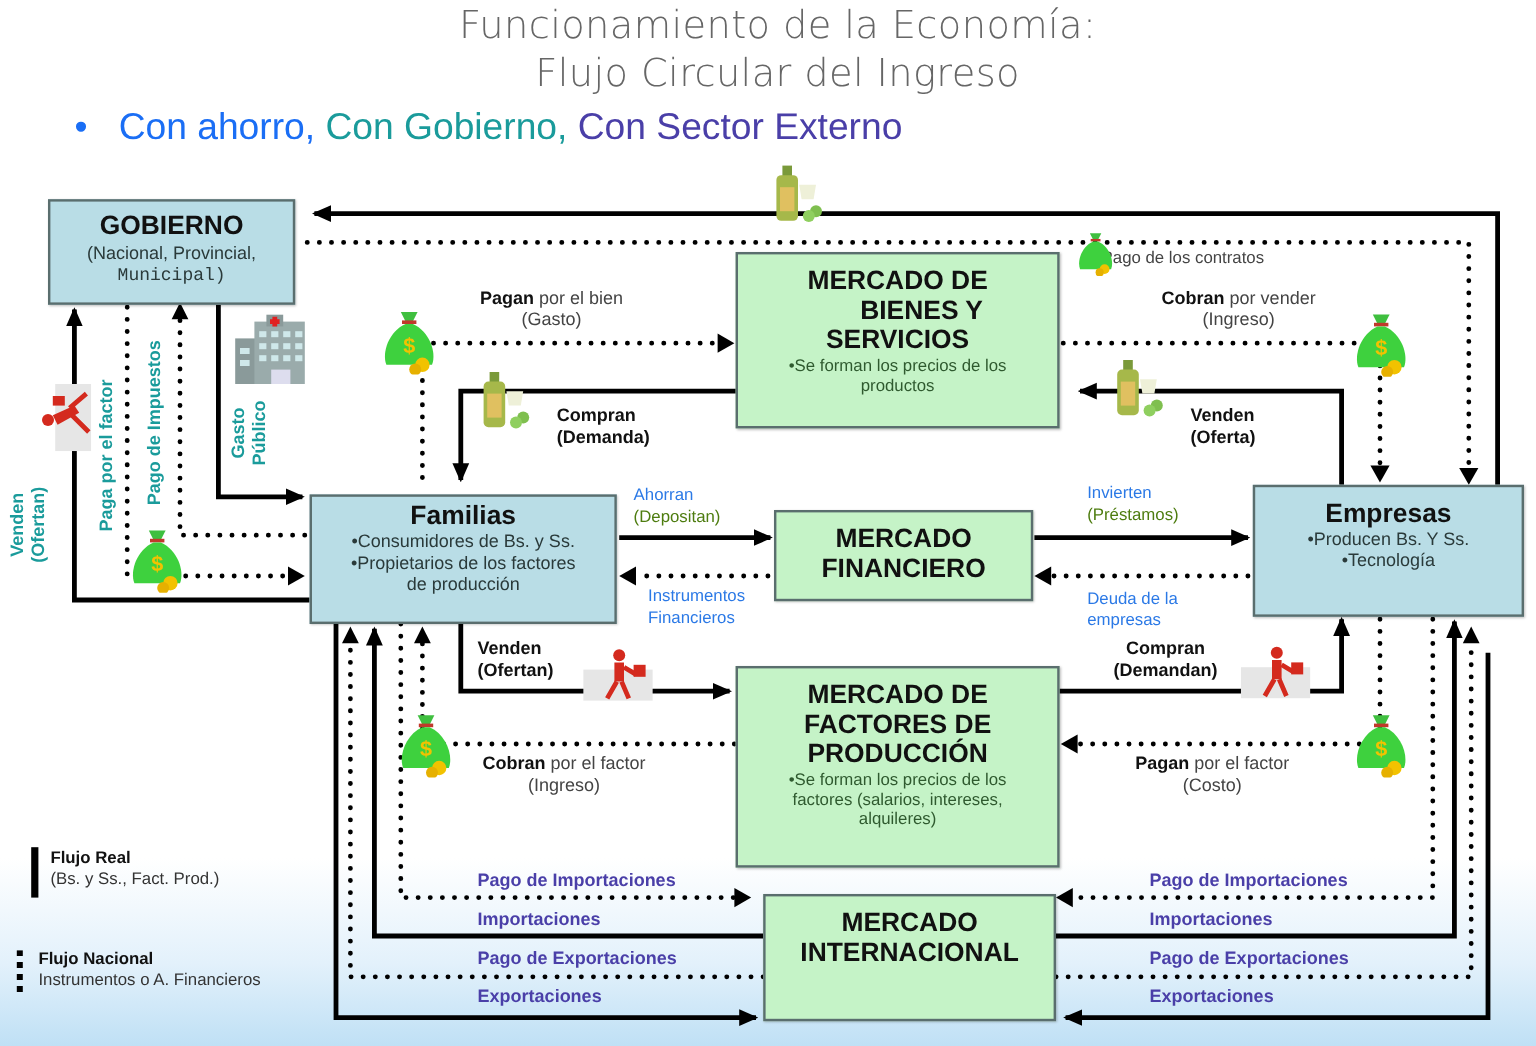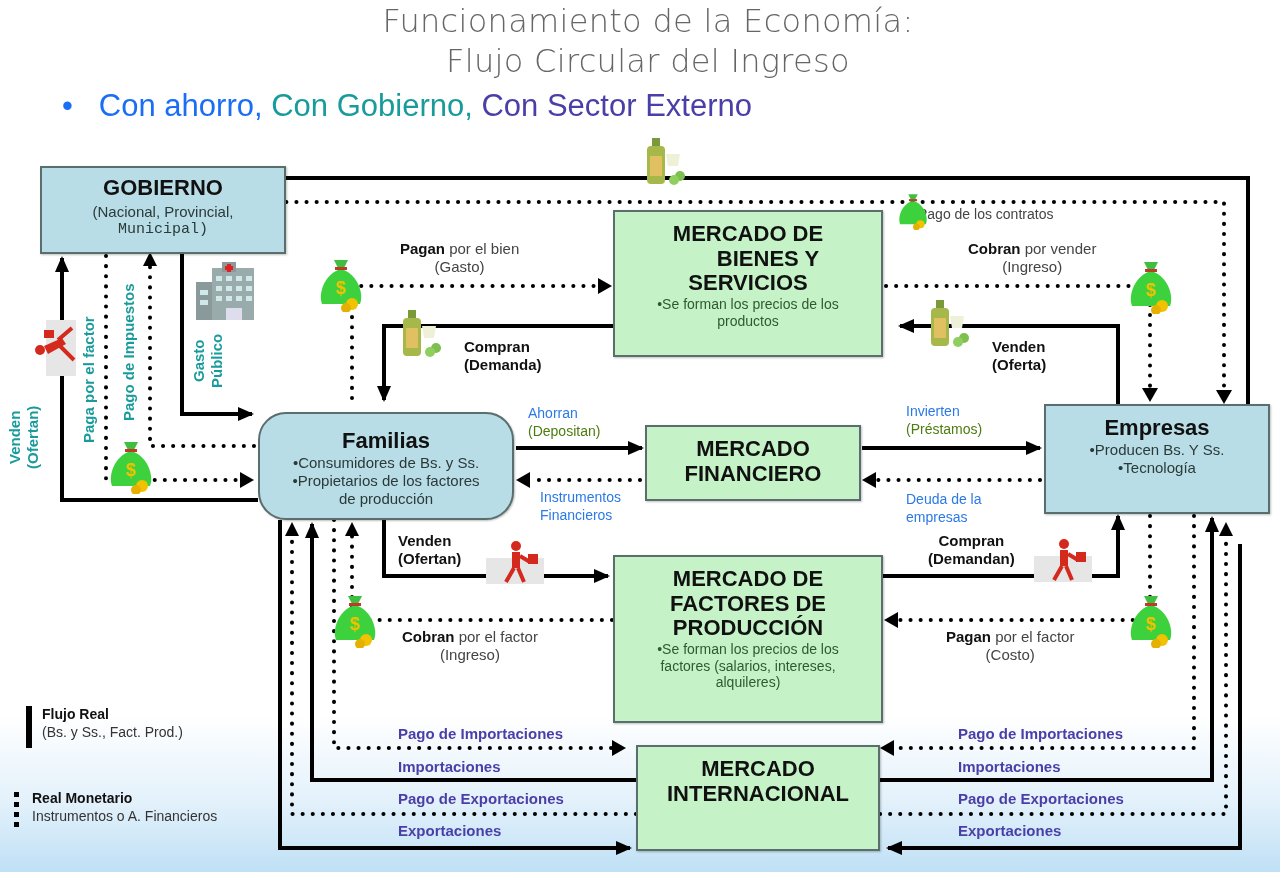--- a/index.html
+++ b/index.html
@@ -141,27 +141,27 @@
     <path d="M876,472 L862,480 L876,488 z"></path>
     <path d="M345,536 L359,536 L352,522 z"></path>
     <path d="M898,612 L884,620 L898,628 z"></path>
     <path d="M612,740 L626,748 L612,756 z"></path>
     <path d="M285,536 L299,536 L292,522 z"></path>
     <path d="M894,740 L880,748 L894,756 z"></path>
     <path d="M1219,536 L1233,536 L1226,522 z"></path>
   </g>
 </svg>
 
-<div class="box blue" style="left:40px;top:166px;width:246px;height:88px;padding-top:8px;">
+<div class="box blue" style="left:40px;top:166px;width:206px;height:88px;padding-top:8px;">
   <div class="h" style="font-size:22px;">GOBIERNO</div>
   <div class="d" style="font-size:15px;margin-top:2px;">(Nacional, Provincial,</div>
   <div class="d" style="font-size:15px;font-family:Liberation Mono, monospace;">Municipal)</div>
 </div>
 
-<div class="box blue" style="left:258px;top:412px;width:256px;height:108px;padding-top:15px;border-radius:28px;">
+<div class="box blue" style="left:258px;top:412px;width:256px;height:108px;padding-top:4px;">
   <div class="h" style="font-size:22px;">Familias</div>
   <div class="d" style="font-size:15px;">•Consumidores de Bs. y Ss.</div>
   <div class="d" style="font-size:15px;">•Propietarios de los factores</div>
   <div class="d" style="font-size:15px;">de producción</div>
 </div>
 
 <div class="box blue" style="left:1044px;top:404px;width:226px;height:110px;padding-top:10px;">
   <div class="h" style="font-size:22px;">Empresas</div>
   <div class="d" style="font-size:15px;">•Producen Bs. Y Ss.</div>
   <div class="d" style="font-size:15px;">•Tecnología</div>
@@ -271,21 +271,21 @@
 <div class="legend" style="left:26px;top:706px;">
   <div style="position:absolute;left:0;top:0;width:6px;height:42px;background:#000;"></div>
   <div style="margin-left:16px;">
     <div style="font-weight:bold;color:#111;">Flujo Real</div>
     <div style="color:#333;">(Bs. y Ss., Fact. Prod.)</div>
   </div>
 </div>
 <div class="legend" style="left:14px;top:790px;">
   <div style="position:absolute;left:0;top:2px;width:5px;height:38px;background:repeating-linear-gradient(to bottom,#000 0,#000 5px,transparent 5px,transparent 10px);"></div>
   <div style="margin-left:18px;">
-    <div style="font-weight:bold;color:#111;">Real Monetario</div>
+    <div style="font-weight:bold;color:#111;">Flujo Nacional</div>
     <div style="color:#333;">Instrumentos o A. Financieros</div>
   </div>
 </div>
 
 <svg class="icon" style="left:316px;top:254px;" width="50" height="58" viewBox="0 0 50 58">
   <path d="M18,6 L32,6 L28,14 L22,14 z" fill="#3fbf3f"></path>
     <rect x="19" y="13" width="12" height="3" fill="#c0392b"></rect>
   <path d="M22,16 C8,22 2,40 6,50 L44,50 C48,40 42,22 28,16 z" fill="#3ed13e"></path>
   <text x="25" y="40" font-size="18" fill="#f2c200" text-anchor="middle" font-weight="bold" font-family="Liberation Sans, sans-serif">$</text>
   <circle cx="36" cy="50" r="6" fill="#f2c200"></circle>

